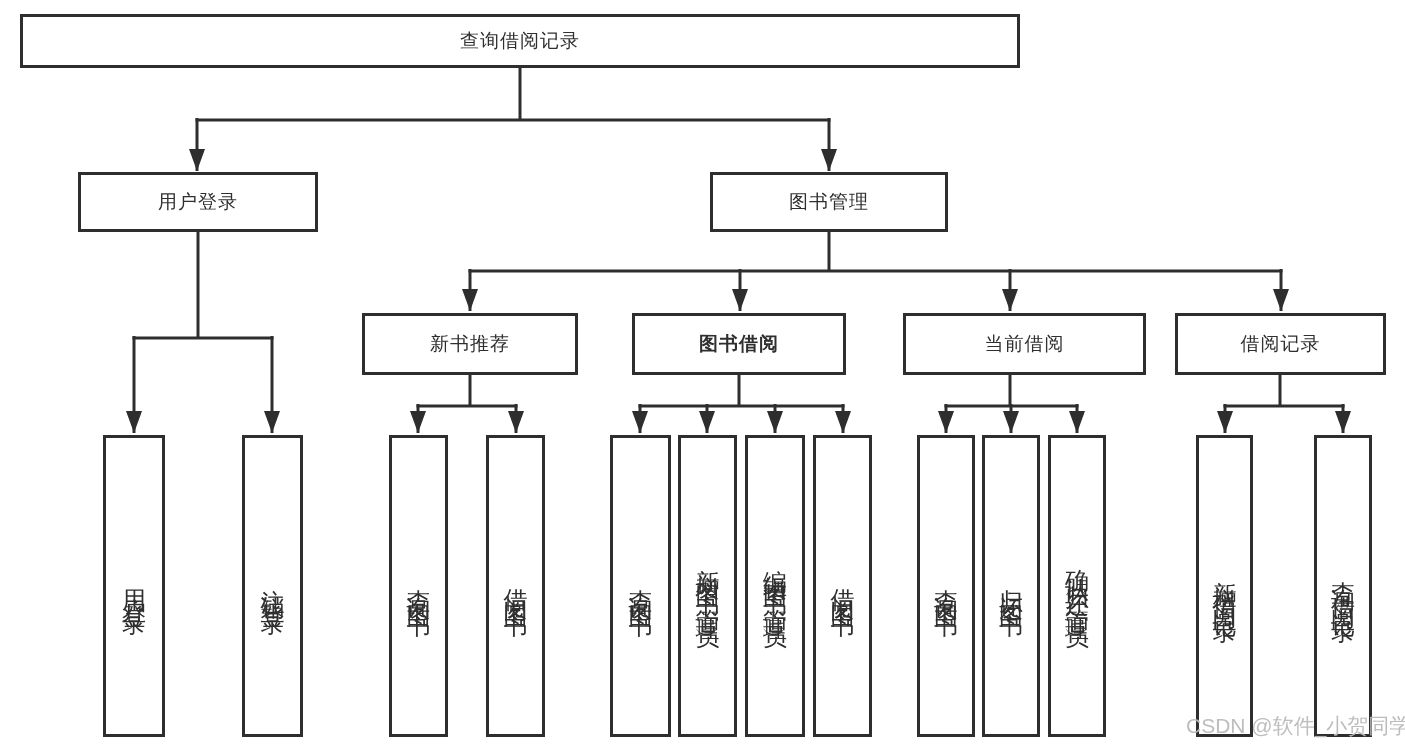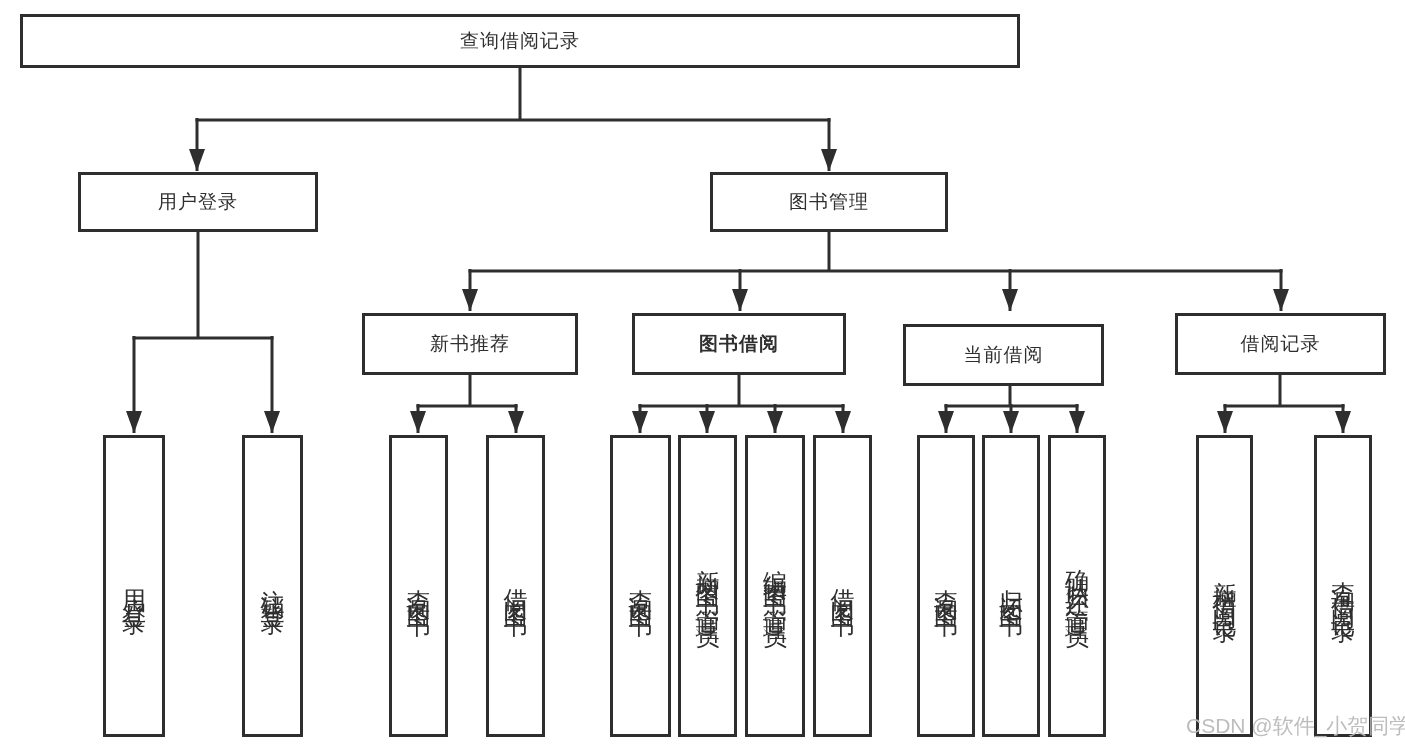--- a/index.html
+++ b/index.html
@@ -51,21 +51,21 @@
     font-size: 24px;
     line-height: 1;
     letter-spacing: 8px;
     white-space: nowrap;
   }
   #root-node   { left: 20px;  top: 14px;  width: 1000px; height: 54px; }
   #n-userlogin { left: 78px;  top: 172px; width: 240px;  height: 60px; }
   #n-bookmgmt  { left: 710px; top: 172px; width: 238px;  height: 60px; }
   #n-newbook   { left: 362px; top: 313px; width: 216px;  height: 62px; }
   #n-borrow    { left: 632px; top: 313px; width: 214px;  height: 62px; font-weight: bold; }
-  #n-current   { left: 903px; top: 313px; width: 201px;  height: 62px; margin-top: 11px; }
+  #n-current   { left: 903px; top: 313px; width: 243px;  height: 62px; }
   #n-records   { left: 1175px;top: 313px; width: 211px;  height: 62px; }
 
   #lf-login    { left: 103px;  width: 62px; }
   #lf-logout   { left: 242px;  width: 61px; }
   #lf-nb-query { left: 389px;  width: 59px; }
   #lf-nb-borrow{ left: 486px;  width: 59px; }
   #lf-bb-query { left: 610px;  width: 61px; }
   #lf-bb-add   { left: 678px;  width: 59px; }
   #lf-bb-edit  { left: 745px;  width: 60px; }
   #lf-bb-borrow{ left: 813px;  width: 59px; }

